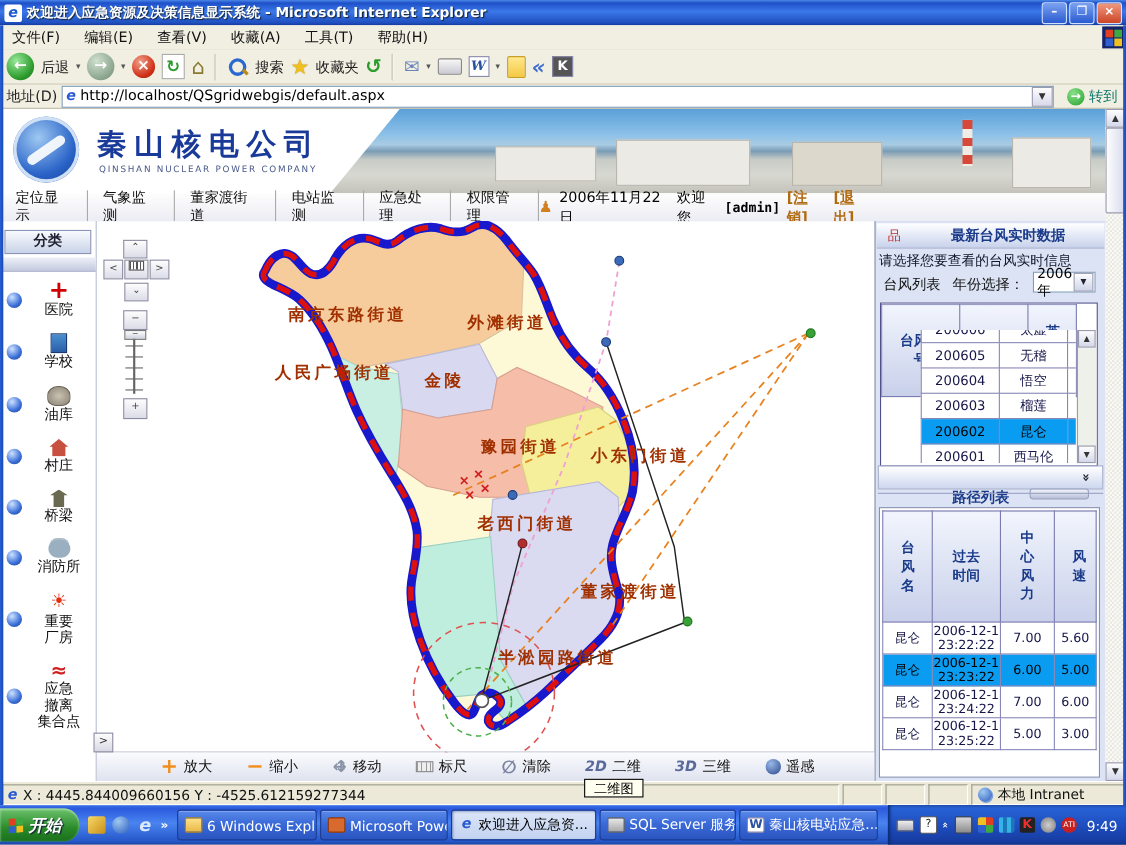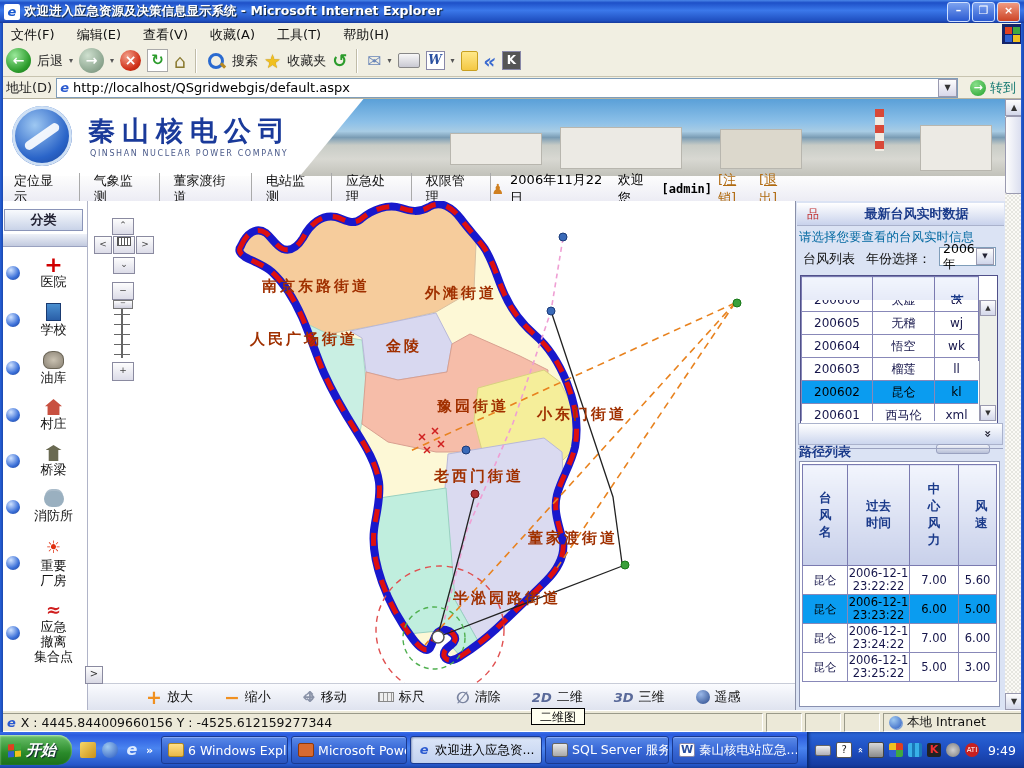--- a/index.html
+++ b/index.html
@@ -75,21 +75,21 @@
   .ph-b{position:absolute;background:#eceae4;border:1px solid #b8b6ae;}
   .chimney{position:absolute;left:575px;top:10px;width:9px;height:42px;
     background:repeating-linear-gradient(180deg,#d84838 0 8px,#f0ece4 8px 16px);}
   
   .navbar{position:absolute;left:0;top:176px;width:1024px;height:25px;
     background:linear-gradient(#fdfdfd,#ececf4);border-bottom:1px solid #b8b8c8;display:flex;align-items:center;}
   .nav-tab{padding:0 14px;font-size:13px;color:#111;border-right:1px solid #aaa;line-height:16px;}
   .nav-right{margin-left:auto;display:flex;align-items:center;gap:6px;padding-right:230px;font-size:13px;}
   .user-ic{color:#d08020;font-size:14px;}
   .nav-user{font-weight:bold;font-family:"DejaVu Sans Mono",monospace;font-size:12px;}
-  .nav-link{color:#b06a10;text-decoration:underline;}
+  .nav-link{color:#b06a10;text-decoration:underline;font-weight:bold;}
   
   .sidebar{position:absolute;left:0;top:201px;width:88px;height:509px;background:#fff;border-right:1px solid #b0b4c8;box-sizing:border-box;}
   .cat-header{margin:8px 4px 0 4px;height:20px;background:linear-gradient(#f8fafd,#c9d3e8);
     border:1px solid #8a94b8;text-align:center;font-size:13px;font-weight:bold;line-height:19px;color:#223;}
   .cat-strip{margin:3px 0 0 0;height:12px;background:linear-gradient(#eef1f8,#c2cadf);border-bottom:1px solid #9aa2c0;}
   #sidebar-items{padding-top:10px;}
   .sb-item{display:flex;align-items:center;margin:0 0 14px 6px;}
   .sphere{width:14px;height:14px;border-radius:50%;flex:0 0 14px;
     background:radial-gradient(circle at 35% 30%,#cfe2ff,#3a6fd8 60%,#1a3a8a);}
   .sb-col{flex:1;display:flex;flex-direction:column;align-items:center;gap:1px;}
@@ -131,44 +131,44 @@
   .remote-icon{display:inline-block;width:14px;height:14px;border-radius:50%;
     background:radial-gradient(circle at 35% 30%,#9ab8e8,#28488a);}
   .ruler-icon{display:inline-block;width:14px;height:8px;border:1px solid #888;
     background:repeating-linear-gradient(90deg,#999 0 1px,#eee 1px 4px);}
   
   .panel{position:absolute;left:795px;top:201px;width:210px;height:509px;background:#dbe3f4;border-left:1px solid #8a90a8;box-sizing:border-box;}
   .p-title{position:absolute;left:1px;top:2px;right:1px;height:22px;
     background:linear-gradient(#ffffff,#c8d2ec);border-bottom:1px solid #aab2cc;display:flex;align-items:center;}
   .p-title-ic{margin:0 10px 0 10px;color:#c03030;font-size:12px;}
   .p-title-text{flex:1;text-align:center;font-size:13px;font-weight:bold;color:#1a3a8a;}
-  .p-sub{position:absolute;left:3px;top:28px;font-size:12.5px;color:#0369a1;}
+  .p-sub{position:absolute;left:3px;top:28px;font-size:12.5px;color:#0f172a;}
   .p-listlabel{position:absolute;left:7px;top:49px;font-size:13px;color:#111;}
   .p-yearlabel{position:absolute;left:70px;top:49px;font-size:13px;color:#111;}
   .yearsel{position:absolute;left:143px;top:46px;width:57px;height:19px;background:#fff;border:1px solid #7f9db9;
     display:flex;align-items:center;box-sizing:border-box;}
   .yearsel .val{flex:1;font-size:12.5px;padding-left:3px;}
   .yearsel .btn{width:16px;height:15px;background:linear-gradient(#fdfdfd,#cfd5ea);border:1px solid #9a9ab0;
     font-size:7px;text-align:center;line-height:14px;color:#223;margin-right:1px;}
   table.ptable{border-collapse:collapse;background:#fff;table-layout:fixed;}
   .ptable th{background:linear-gradient(#f2f5fd,#c8d0ea);color:#1a3a8a;font-size:12.5px;font-weight:bold;
     border:1px solid #7a7ab0;padding:16px;height:23px;}
   .ptable td{border:1px solid #8888b8;font-size:12px;color:#15154a;text-align:center;padding:0;white-space:pre-line;line-height:13px;}
   .ptable tr.sel td{background:#0a9cf0;color:#000000;}
   .t1frame{position:absolute;left:4px;top:74px;width:196px;height:147px;border:1px solid #50508a;background:#fff;overflow:hidden;}
   .t1frame table{width:177px;}
   .t1rows{position:absolute;left:0;top:24px;width:177px;height:121px;overflow:hidden;}
-  .t1rows table{margin-top:-12px;}
+  .t1rows table{margin-top:-12px;margin-left:36px;}
   .t1rows td{height:22px;}
   .vscroll{position:absolute;right:0;top:24px;width:17px;height:121px;background:#eef0ea;border-left:1px solid #9a9ab0;}
   .vs-btn{position:absolute;left:0;width:16px;height:16px;background:linear-gradient(#fdfdfd,#d4d8ea);
     border:1px solid #9a9ab0;font-size:7px;text-align:center;line-height:14px;color:#333;box-sizing:border-box;}
   .pathbar{position:absolute;left:2px;top:222px;right:2px;height:20px;
     background:linear-gradient(#ffffff,#ccd6ee);border:1px solid #aab2cc;display:flex;align-items:center;}
-  .pathbar .txt{flex:1;font-size:13px;font-weight:bold;color:#1a3a8a;margin-top:36px;}
+  .pathbar .txt{flex:1;text-align:center;font-size:13px;font-weight:bold;color:#1a3a8a;margin-top:36px;}
   .pathbar .chev{transform:rotate(90deg);font-size:12px;color:#223;margin-right:10px;font-weight:bold;}
   .splitter{position:absolute;left:2px;top:247px;right:2px;height:1px;background:#9aa2c0;}
   .grip{position:absolute;left:140px;top:243px;width:52px;height:8px;border-radius:3px;
     background:linear-gradient(#f2f4fa,#b8c0d8);border:1px solid #9aa2c0;}
   .t2frame{position:absolute;left:3px;top:260px;width:199px;height:244px;border:1px solid #8890b0;background:#fff;}
   .t2frame table{width:194px;margin:2px;}
   .t2frame th{height:25px;font-size:12.5px;}
   .t2frame td{height:28px;font-size:11.5px;}
   
   .pagescroll{position:absolute;left:1005px;top:99px;width:18px;height:611px;

